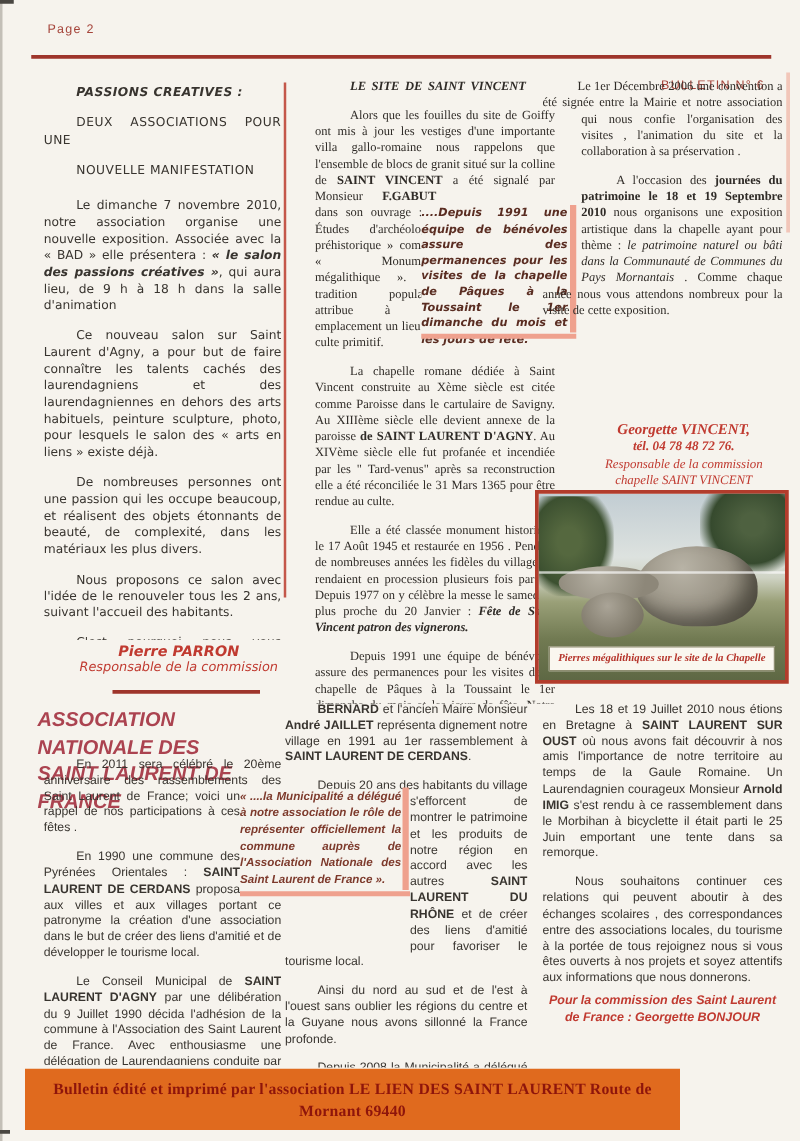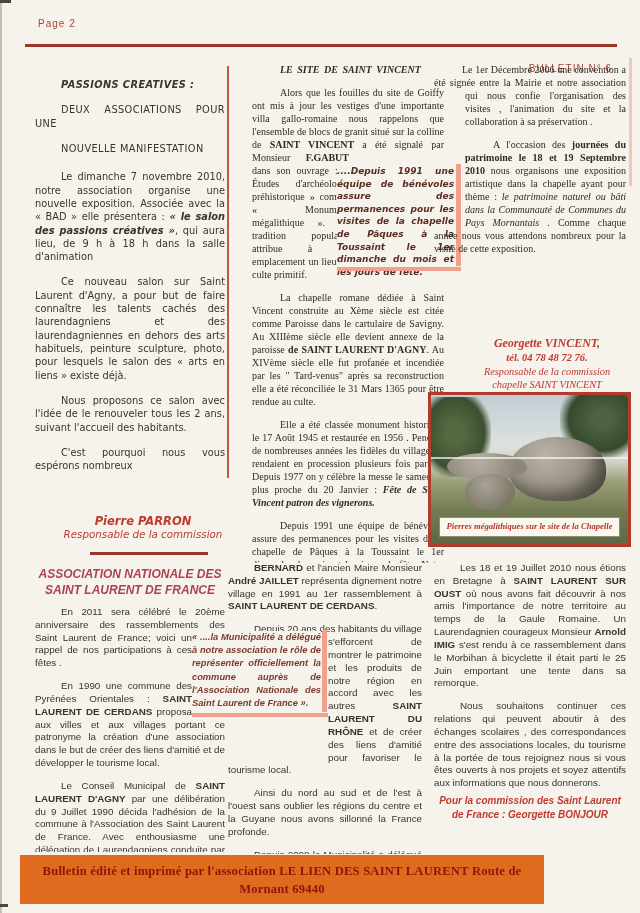--- a/index.html
+++ b/index.html
@@ -30,21 +30,21 @@
   #col3-top{left:434px;top:63px;width:192px;height:272px;}
   .divider-v{position:absolute;left:227px;top:66px;width:2px;height:412px;background:var(--divider-red);}
 
   
   .t1{font-family:"DejaVu Sans",sans-serif;font-size:13px;font-weight:bold;font-style:italic;
       color:var(--red-title);text-align:center;letter-spacing:.4px;margin:0 0 4px;}
   .t2{font-family:"DejaVu Sans",sans-serif;font-size:10.6px;color:var(--red-title);
       text-align:center;letter-spacing:.4px;margin:0 0 2px;}
   .t2.last{margin-bottom:15px;}
   .comic p, p.comic{font-family:"DejaVu Sans",sans-serif;font-size:9.8px;line-height:1.36;
-      text-align:justify;text-indent:26px;margin:12px 0 11px;color:var(--ink);}
+      text-align:justify;text-indent:26px;margin:2px 0 11px;color:var(--ink);}
   .sig-left{position:absolute;left:35px;top:514px;width:190px;text-align:center;padding-left:26px;box-sizing:border-box;
       font-family:"DejaVu Sans",sans-serif;font-style:italic;color:var(--signature-red);}
   .sig-left .nm{font-size:11.5px;font-weight:bold;}
   .sig-left .rl{font-size:10.3px;}
   .rule-mid{position:absolute;left:90px;top:552px;width:118px;height:3px;background:var(--rule-red);}
 
   
   .serif-title{font-family:"Liberation Serif","DejaVu Serif",serif;font-size:14.5px;font-weight:bold;font-style:italic;
       color:var(--red-serif);text-align:center;word-spacing:2px;margin:0 0 11px;}
   .serif p, p.serif{font-family:"Liberation Serif","DejaVu Serif",serif;font-size:10px;line-height:1.3;
@@ -80,22 +80,22 @@
   #boulder-cap{left:16px;top:58px;width:80px;height:27px;border-radius:48% 52% 46% 50%;
       background:radial-gradient(circle at 40% 25%,#b5b0a3,#8d8779 72%);}
   #boulder-small{left:34px;top:79px;width:50px;height:36px;border-radius:50%;
       background:radial-gradient(circle at 42% 30%,#aaa497,#7a7465 78%);}
   #scanline{position:absolute;left:0;top:62px;width:100%;height:2px;background:rgba(250,250,248,.7);}
   #photo-caption{position:absolute;left:8px;right:8px;bottom:7px;height:18px;background:#faf7ef;border:1px solid #8d8d70;
       font-family:"Liberation Serif",serif;font-size:8.6px;font-weight:bold;font-style:italic;color:#b5342a;
       text-align:center;line-height:17px;}
 
   
-  #assoc-title{position:absolute;left:30px;top:566px;width:200px;text-align:center;
-      font-size:12px;font-weight:bold;font-style:italic;line-height:1.35;color:var(--bottom-title);}
+  #assoc-title{position:absolute;left:30px;top:566px;width:200px;
+      font-size:16px;font-weight:bold;font-style:italic;line-height:1.35;color:var(--bottom-title);}
   #col1-bot{left:35px;top:606px;width:190px;height:246px;}
   #col2-bot{left:228px;top:562px;width:194px;height:292px;}
   #col3-bot{left:434px;top:562px;width:192px;height:228px;}
   .sans p, p.sans{font-family:"Liberation Sans",sans-serif;font-size:9.8px;line-height:1.31;
       text-align:justify;text-indent:26px;margin:0 0 10px;color:var(--ink);}
   .sig-bot{position:absolute;left:434px;top:794px;width:192px;text-align:center;
       font-family:"Liberation Sans",sans-serif;font-size:10px;font-weight:bold;font-style:italic;
       color:var(--signature-red);line-height:1.35;}
 
   
@@ -117,20 +117,21 @@
   <div class="hdr left">Page 2</div>
   <div class="hdr right">BULLETIN N° 6</div>
   <div class="hdr-rule"></div>
 
   <div id="col1-top" class="col comic">
     <p class="t1">PASSIONS CREATIVES :</p>
     <p class="t2">DEUX ASSOCIATIONS POUR UNE</p>
     <p class="t2 last">NOUVELLE MANIFESTATION</p>
     <p><span>Le dimanche 7 novembre 2010, notre association organise une nouvelle exposition. Associée avec la « BAD » elle présentera : </span><span style="font-weight: bold; font-style: italic;">« le salon des passions créatives »</span><span>, qui aura lieu, de 9 h à 18 h dans la salle d'animation</span></p>
     <p>Ce nouveau salon sur Saint Laurent d'Agny, a pour but de faire connaître les talents cachés des laurendagniens et des laurendagniennes en dehors des arts habituels, peinture sculpture, photo, pour lesquels le salon des « arts en liens » existe déjà.</p>
+    <p>De nombreuses personnes ont une passion qui les occupe beaucoup, et réalisent des objets étonnants de beauté, de complexité, dans les matériaux les plus divers.</p>
     <p>Nous proposons ce salon avec l'idée de le renouveler tous les 2 ans, suivant l'accueil des habitants.</p>
     <p><span>C'est pourquoi nous vous espérons nombreux </span></p>
   </div>
   <div class="sig-left">
     <div class="nm">Pierre PARRON</div>
     <div class="rl">Responsable de la commission</div>
   </div>
   <div class="rule-mid"></div>
   <div class="divider-v"></div>
 

